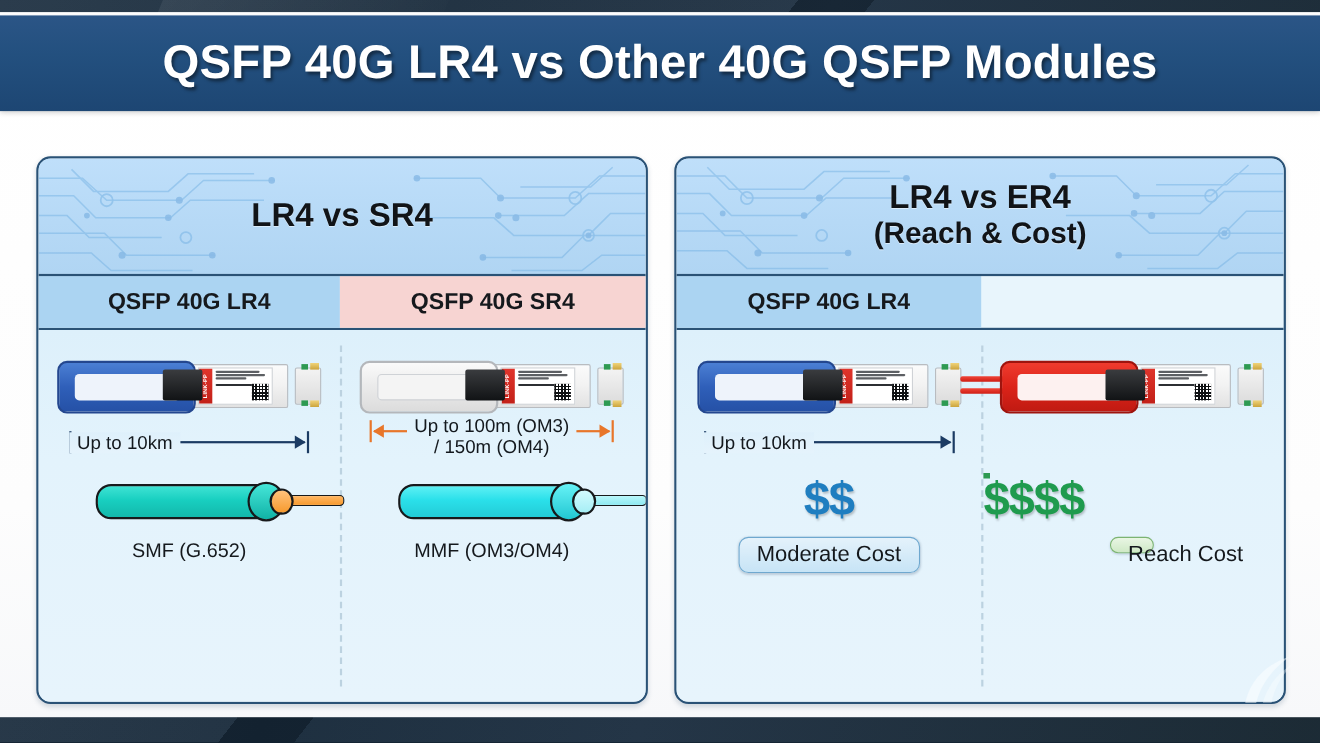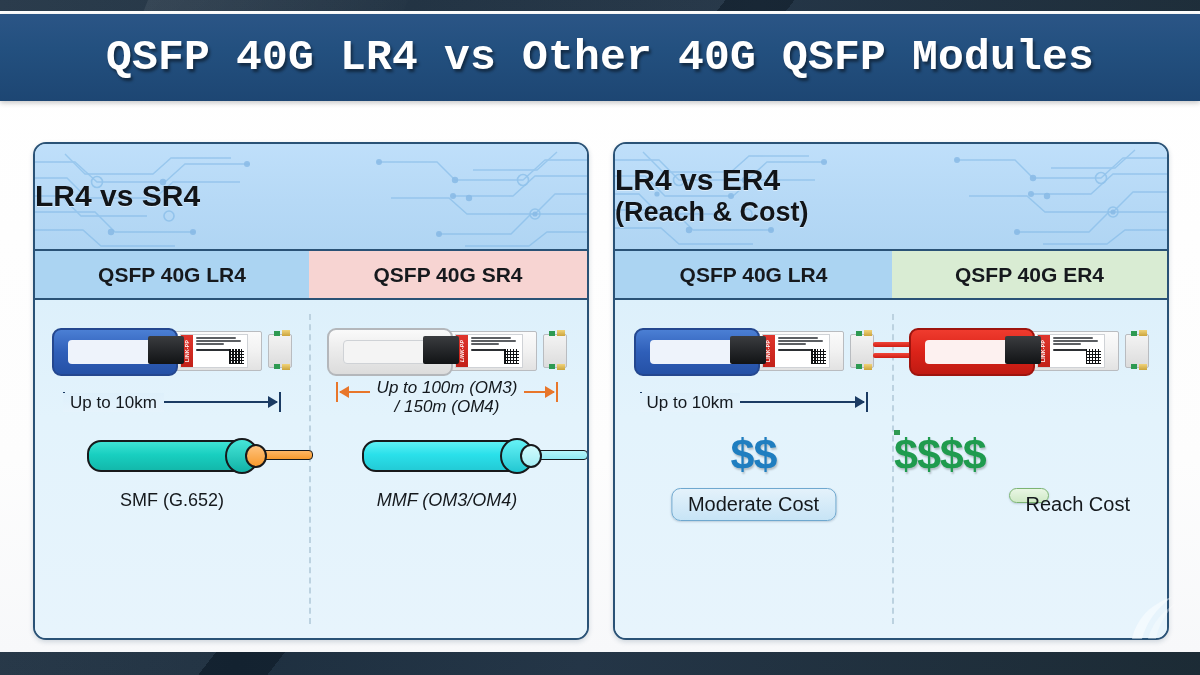--- a/index.html
+++ b/index.html
@@ -23,34 +23,34 @@
   
   .slide{position:absolute;left:0;top:11px;width:1200px;height:641px;
     background:linear-gradient(180deg,#ffffff 0%,#fdfdfd 70%,#f7f8fa 100%);}
 
   
   .titlebar{position:absolute;left:0;top:14px;width:1200px;height:87px;
     background:linear-gradient(180deg,#2b5586 0%,#23507f 40%,#1d4673 100%);
     box-shadow:0 2px 5px rgba(0,0,0,.22);
     display:flex;align-items:center;justify-content:center;}
   .titlebar h1{margin:12px;color:#ffffff;font-size:43px;font-weight:bold;letter-spacing:.2px;
-    text-shadow:2px 3px 3px rgba(0,0,0,.45);white-space:nowrap;font-family:Liberation Mono, monospace;}
+    text-shadow:2px 3px 3px rgba(0,0,0,.45);white-space:nowrap;}
 
   
   .panel{position:absolute;top:142px;width:552px;height:494px;
     border:2px solid #2a5276;border-radius:13px;overflow:hidden;
     background:#e8f5fc;box-shadow:0 2px 5px rgba(30,60,90,.18);}
   .panel.left{left:33px;}
   .panel.right{left:613px;}
 
   
   .p-head{position:relative;height:105px;
     background:linear-gradient(180deg,#bfdffa 0%,#b6d9f6 55%,#b0d5f3 100%);
     border-bottom:2px solid #2a5276;
-    display:flex;flex-direction:column;justify-content:center;}
+    display:flex;flex-direction:column;align-items:center;justify-content:center;}
   .p-head svg.circuit{position:absolute;inset:0;width:100%;height:100%;opacity:.62;}
   .p-title{position:relative;font-size:30px;font-weight:bold;color:#111418;line-height:1.03;
     text-shadow:0 1px 0 rgba(255,255,255,.5);}
   .p-sub{position:relative;font-size:27px;font-weight:bold;color:#111418;line-height:1.12;margin-top:1px;
     text-shadow:0 1px 0 rgba(255,255,255,.5);}
 
   
   .col-head{display:flex;height:47px;border-bottom:2px solid #2a5276;}
   .col-head .ch{display:flex;align-items:center;justify-content:center;
     font-size:21px;font-weight:bold;color:#16191d;}
@@ -61,21 +61,21 @@
 
   
   .p-body{position:relative;height:338px;
     background:linear-gradient(180deg,#ddf0fb 0%,#e3f3fc 35%,#e7f4fc 100%);}
   .vdiv{position:absolute;top:14px;bottom:14px;width:0;border-left:2px dashed #bcd2e0;}
   .left .vdiv{left:274px;}
   .right .vdiv{left:277px;}
 
   .cell{position:absolute;top:0;height:100%;}
   .left .cell.a{left:0;width:274px;}
-  .left .cell.b{left:276px;width:272px;font-style:italic;}
+  .left .cell.b{left:276px;width:272px;}
   .right .cell.a{left:0;width:277px;}
   .right .cell.b{left:279px;width:269px;}
 
   
   .modwrap{position:absolute;left:0;right:0;top:22px;height:56px;display:flex;align-items:center;justify-content:center;}
   .module{position:relative;width:240px;height:44px;}
   .mod-body{position:absolute;left:62px;top:3px;width:146px;height:38px;
     background:linear-gradient(180deg,#fbfbfb 0%,#f2f2f2 48%,#e2e2e2 100%);
     border:1px solid #b9bcc0;border-radius:2px;}
   .mod-seam{position:absolute;top:3px;width:1px;height:38px;background:#d2d4d7;}
@@ -365,21 +365,20 @@
           <circle cx="132" cy="70" r="5"></circle>
             <circle cx="498" cy="68" r="5"></circle>
         </g>
       </svg>
       <div class="p-title">LR4 vs ER4</div>
       <div class="p-sub">(Reach &amp; Cost)</div>
     </div>
 
     <div class="col-head">
       <div class="ch a">QSFP 40G LR4</div>
-      <div class="ch b">QSFP 40G ER4</div>
     </div>
 
     <div class="p-body">
       <div class="vdiv"></div>
 
       <div class="cell a">
         <div class="modwrap">
           <div class="module">
             <div class="mod-body"></div>
             <div class="mod-seam" style="left:110px"></div>

